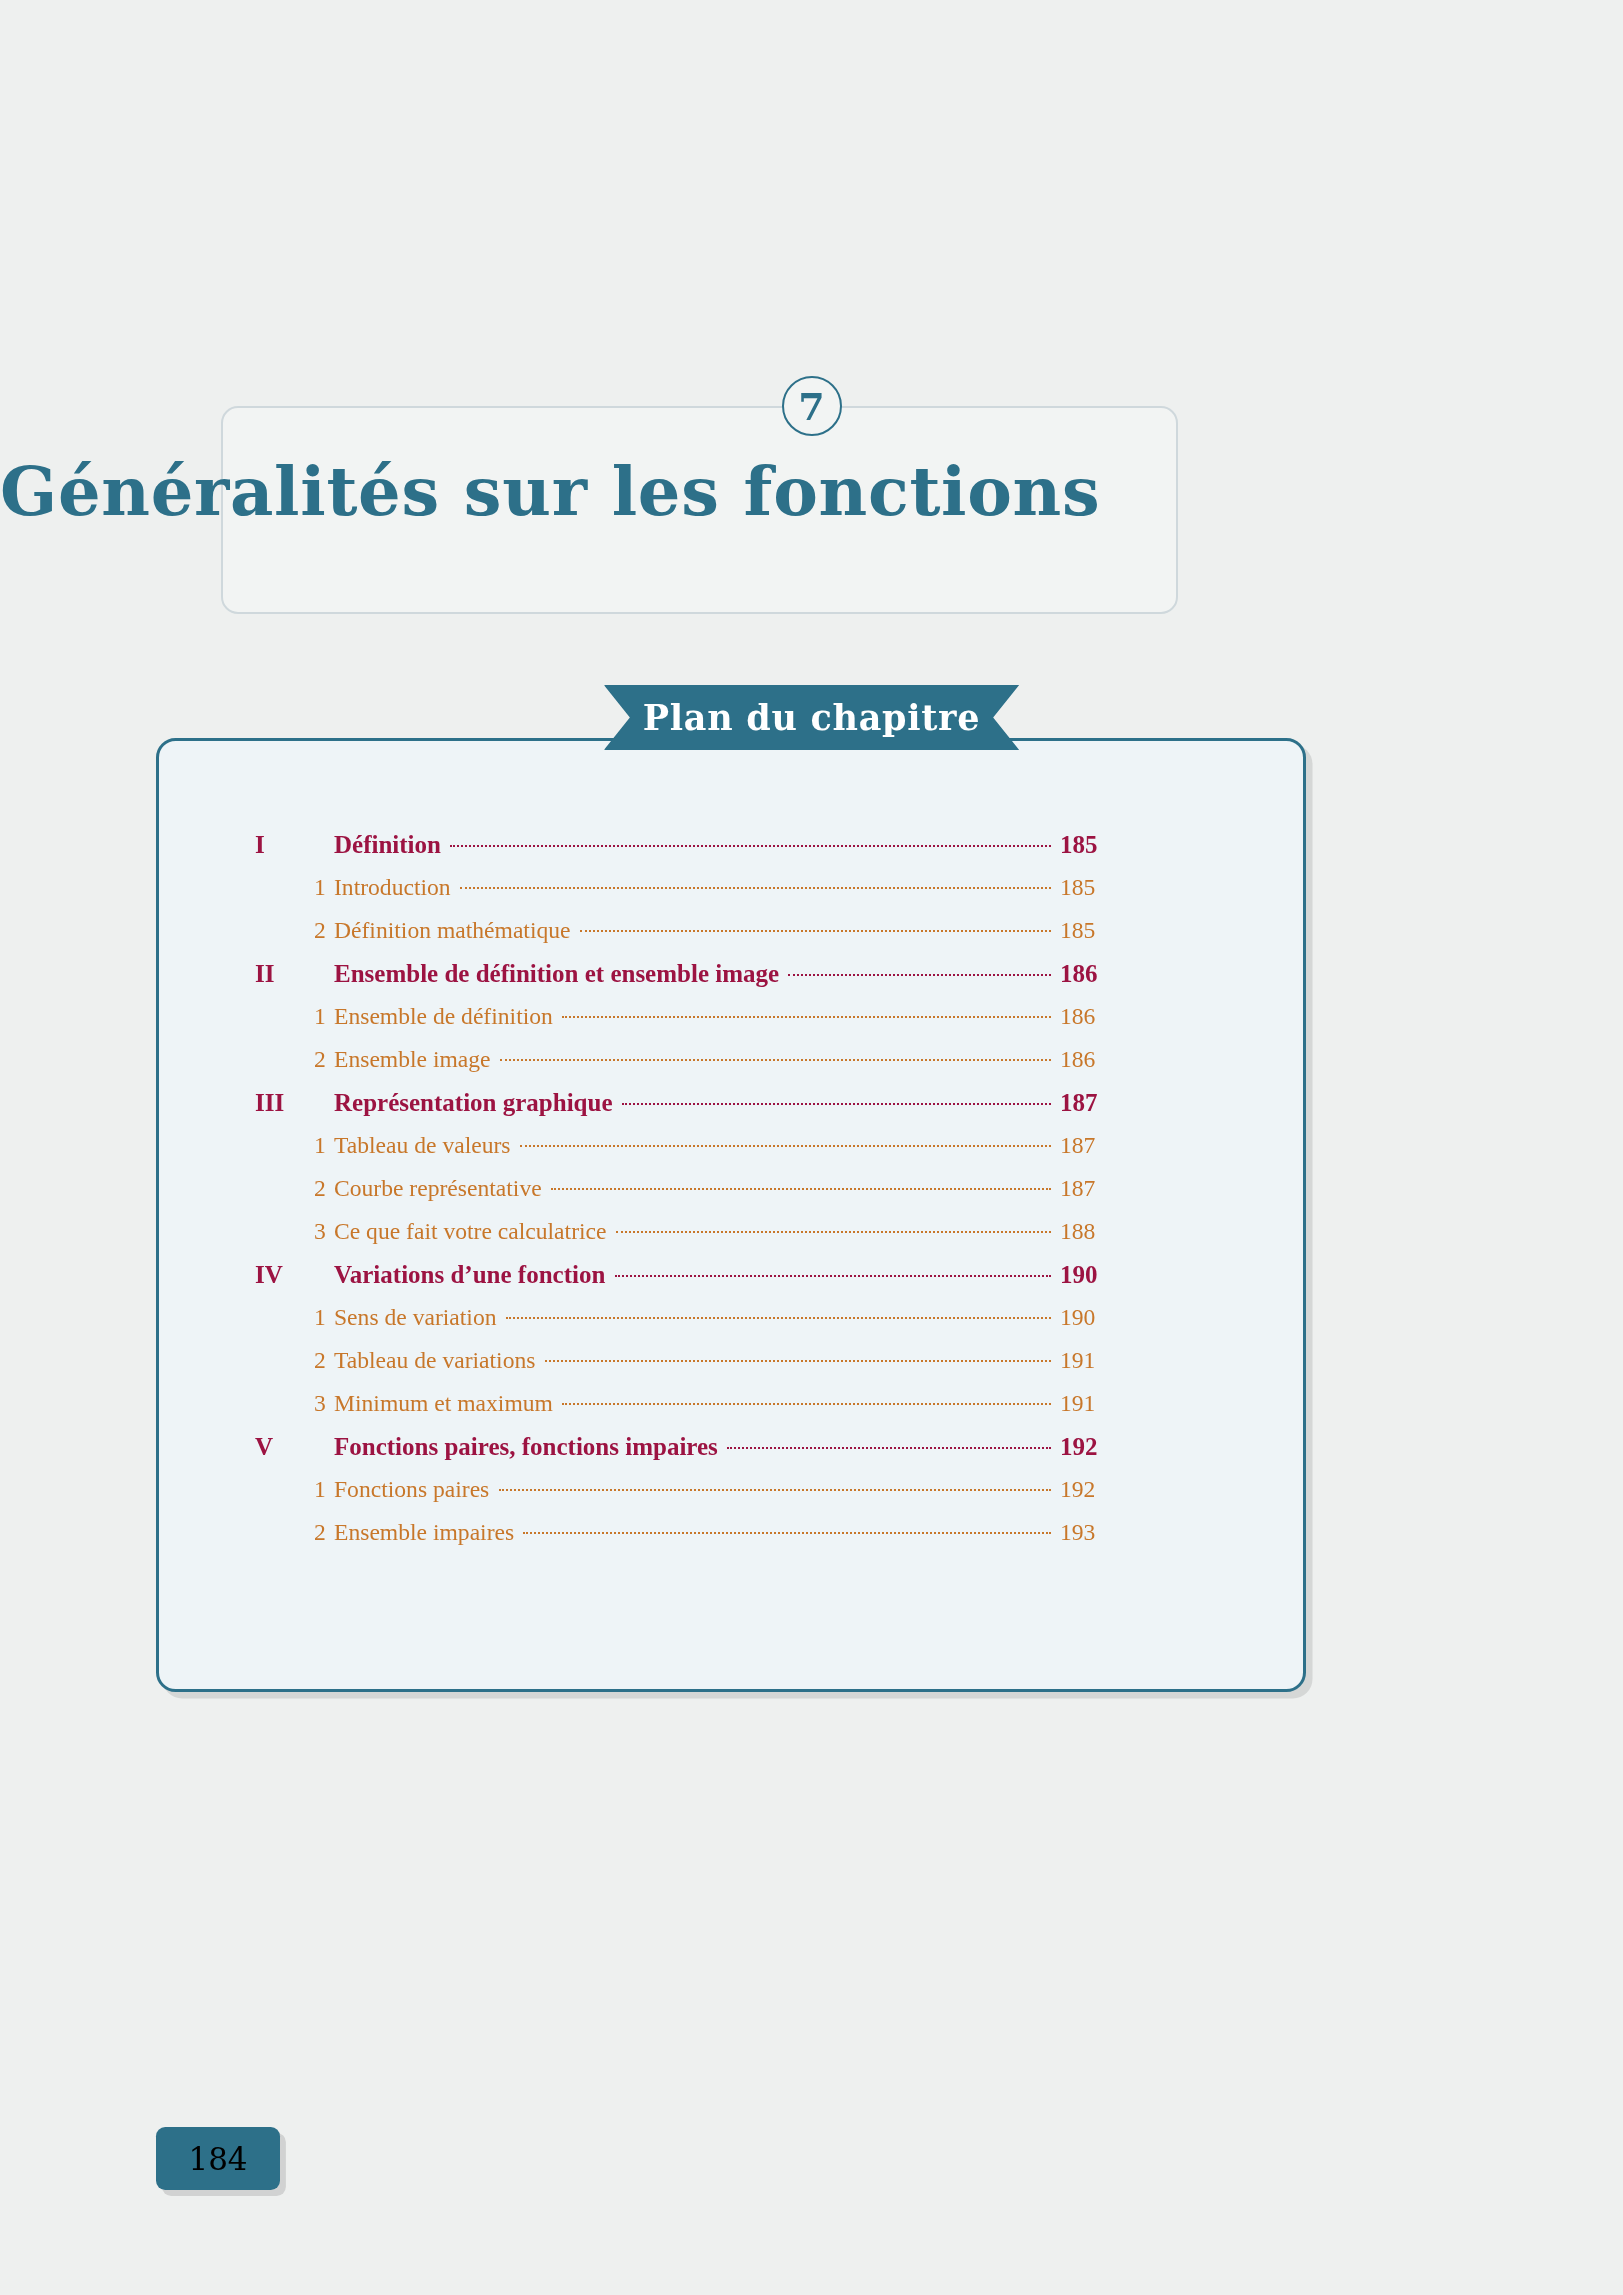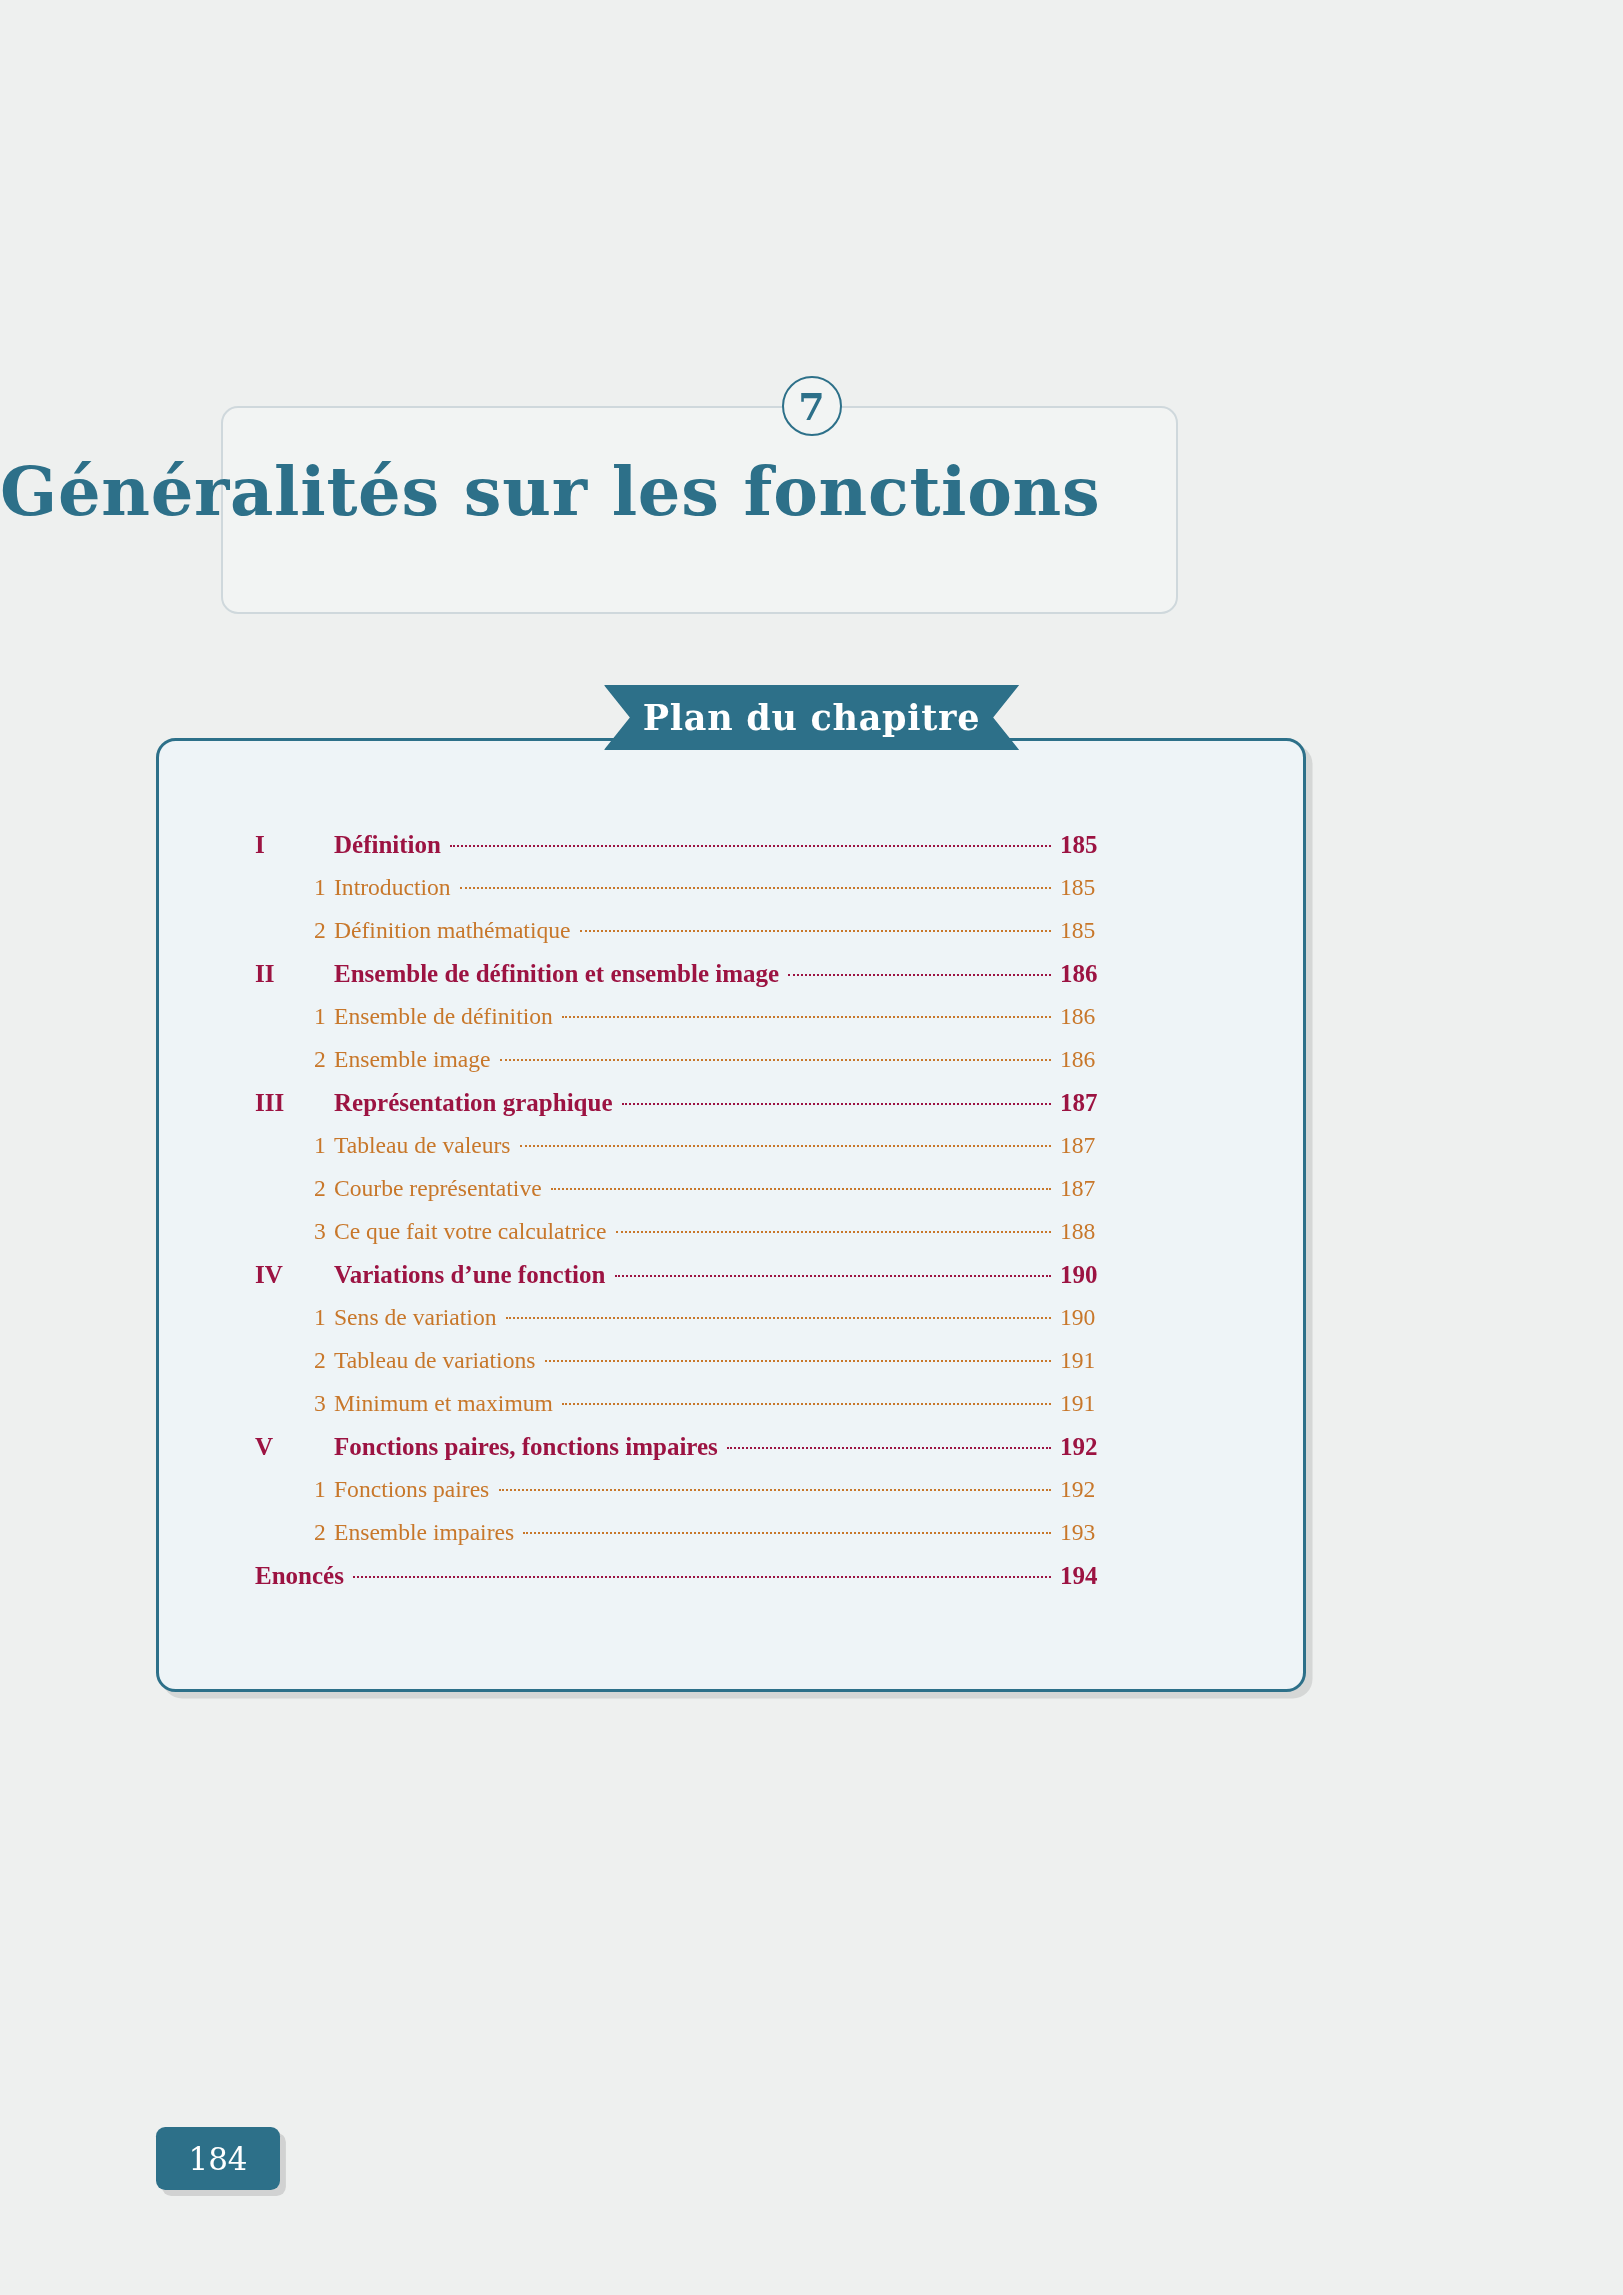--- a/index.html
+++ b/index.html
@@ -179,21 +179,21 @@
   }
 
   
   .page-tab {
     position: absolute;
     left: 156px;
     top: 2127px;
     width: 124px;
     height: 63px;
     background: #2d7089;
-    color: #ffffff;
+    color: #000000;
     border-radius: 9.2px;
     display: flex;
     align-items: center;
     justify-content: center;
     font-family: "DejaVu Serif", serif;
     font-size: 31px;
     box-shadow: 5.9px 5.9px 0 rgba(0,0,0,0.12);
   }
 </style>
 </head>
@@ -304,22 +304,16 @@
       <span class="label">Fonctions paires</span>
       <span class="dots"></span>
       <span class="page">192</span>
     </div>
     <div class="toc-row lvl2">
       <span class="num">2</span>
       <span class="label">Ensemble impaires</span>
       <span class="dots"></span>
       <span class="page">193</span>
     </div>
-    <div class="toc-row lvlp">
-      <span class="num" style="width: 0px;"></span>
-      <span class="label">Enoncés</span>
-      <span class="dots"></span>
-      <span class="page">194</span>
-    </div>
   </div>
 
 <div class="page-tab">184</div>
 
 
 </body></html>

